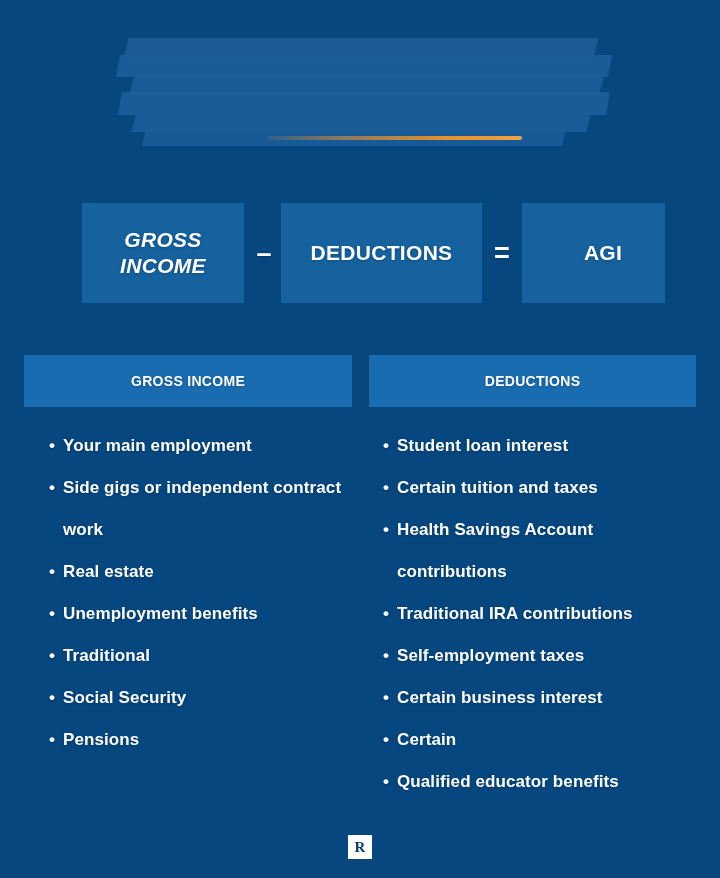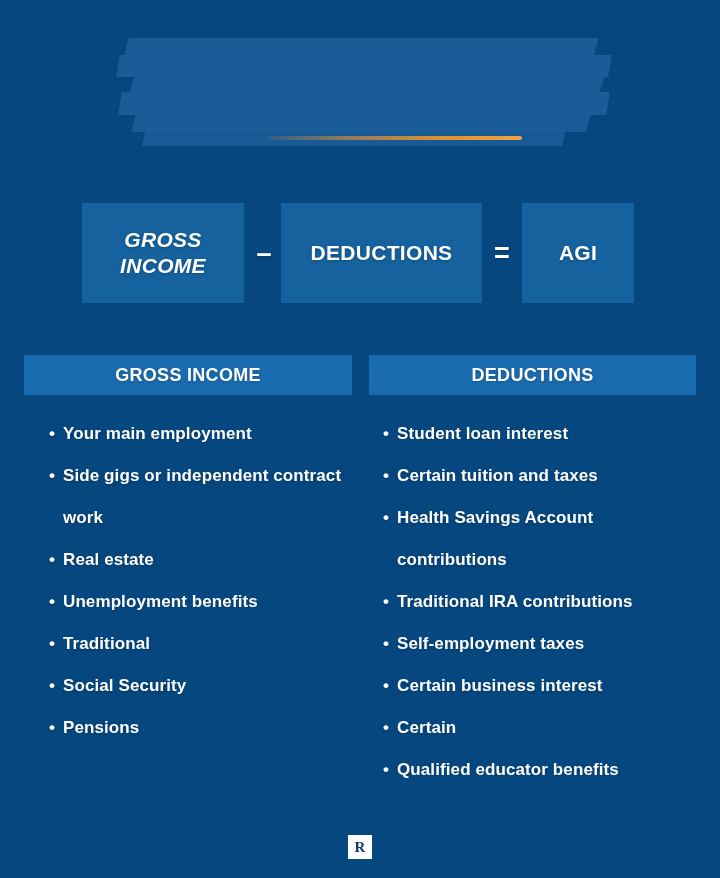--- a/index.html
+++ b/index.html
@@ -86,21 +86,21 @@
     line-height: 26px;
     letter-spacing: .3px;
     display: flex;
     align-items: center;
     justify-content: center;
     text-align: center;
     text-shadow: 0 1px 3px rgba(0,0,0,.22);
   }
   #box-gross-income { left: 82px;  width: 162px; font-style: italic; }
   #box-deductions   { left: 281px; width: 201px; }
-  #box-agi          { left: 522px; width: 112px; }
+  #box-agi          { left: 522px; width: 124px; padding-left: 19px; }
 
   .formula-op {
     position: absolute;
     top: 0;
     height: 100px;
     display: flex;
     align-items: center;
     justify-content: center;
     color: #ffffff;
     font-size: 27px;
@@ -118,24 +118,24 @@
     width: 720px;
   }
   .column {
     position: absolute;
     top: 0;
   }
   #column-gross-income { left: 24px;  width: 328px; }
   #column-deductions   { left: 369px; width: 327px; }
 
   .column-header {
-    height: 40px;
+    height: 52px;
     background: #1a6cb0;
     color: #ffffff;
-    font-size: 18px;
+    font-size: 14px;
     font-weight: bold;
     letter-spacing: .3px;
     display: flex;
     align-items: center;
     justify-content: center;
     text-shadow: 0 1px 3px rgba(0,0,0,.22);
   }
   .column-list {
     list-style: none;
     margin: 0;

